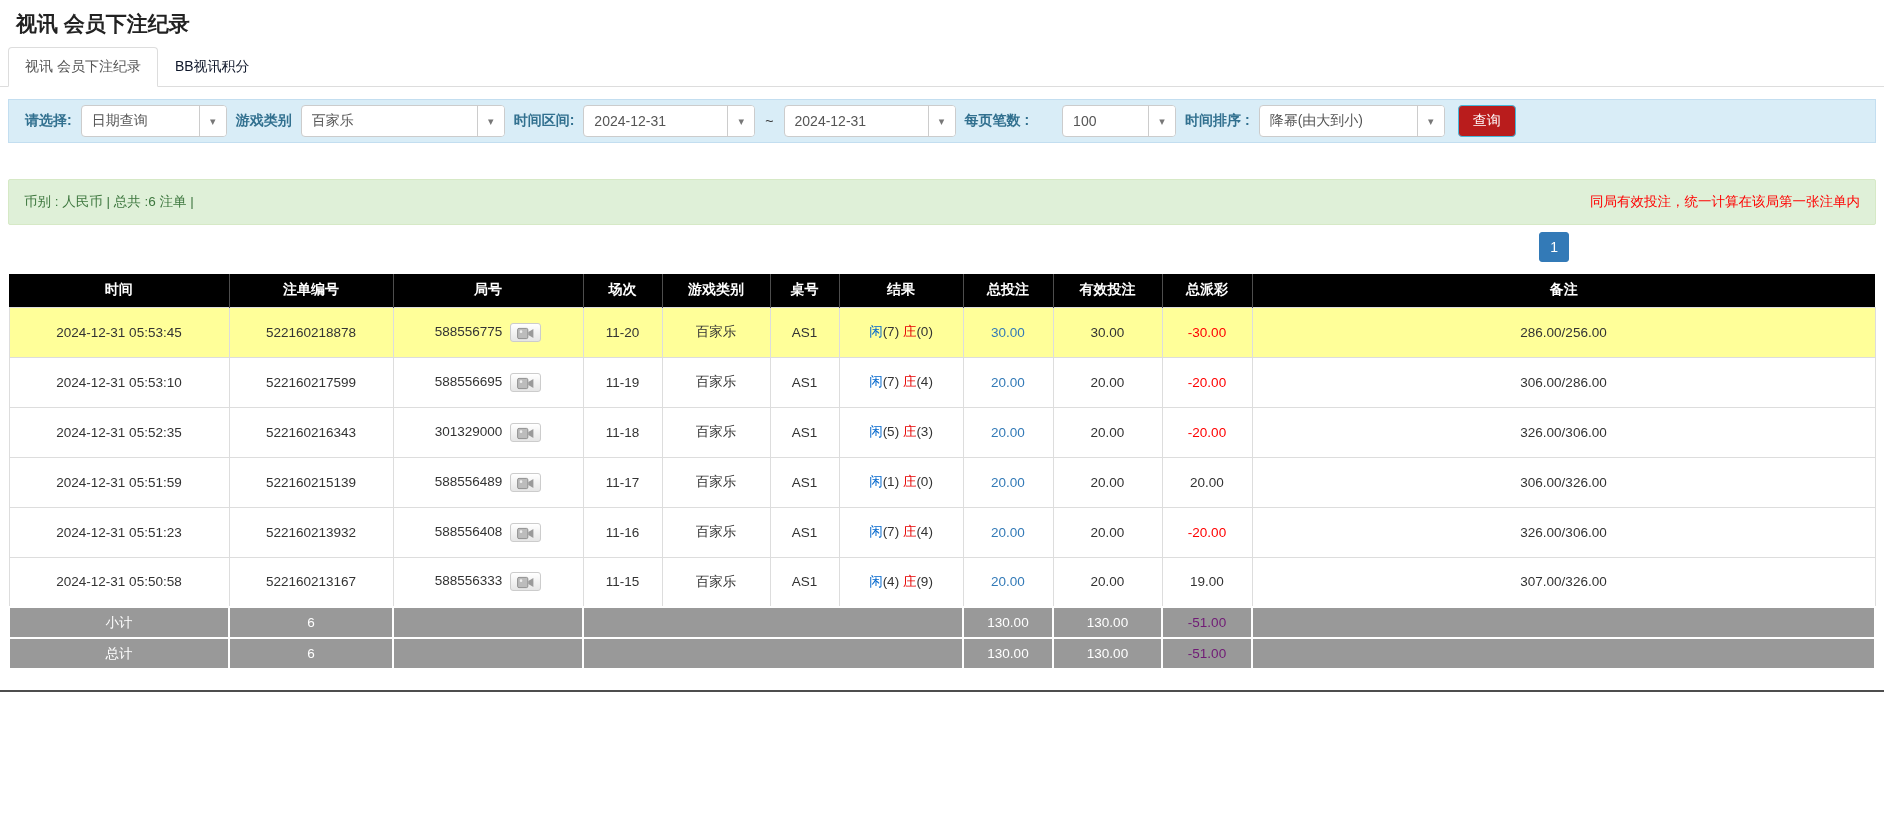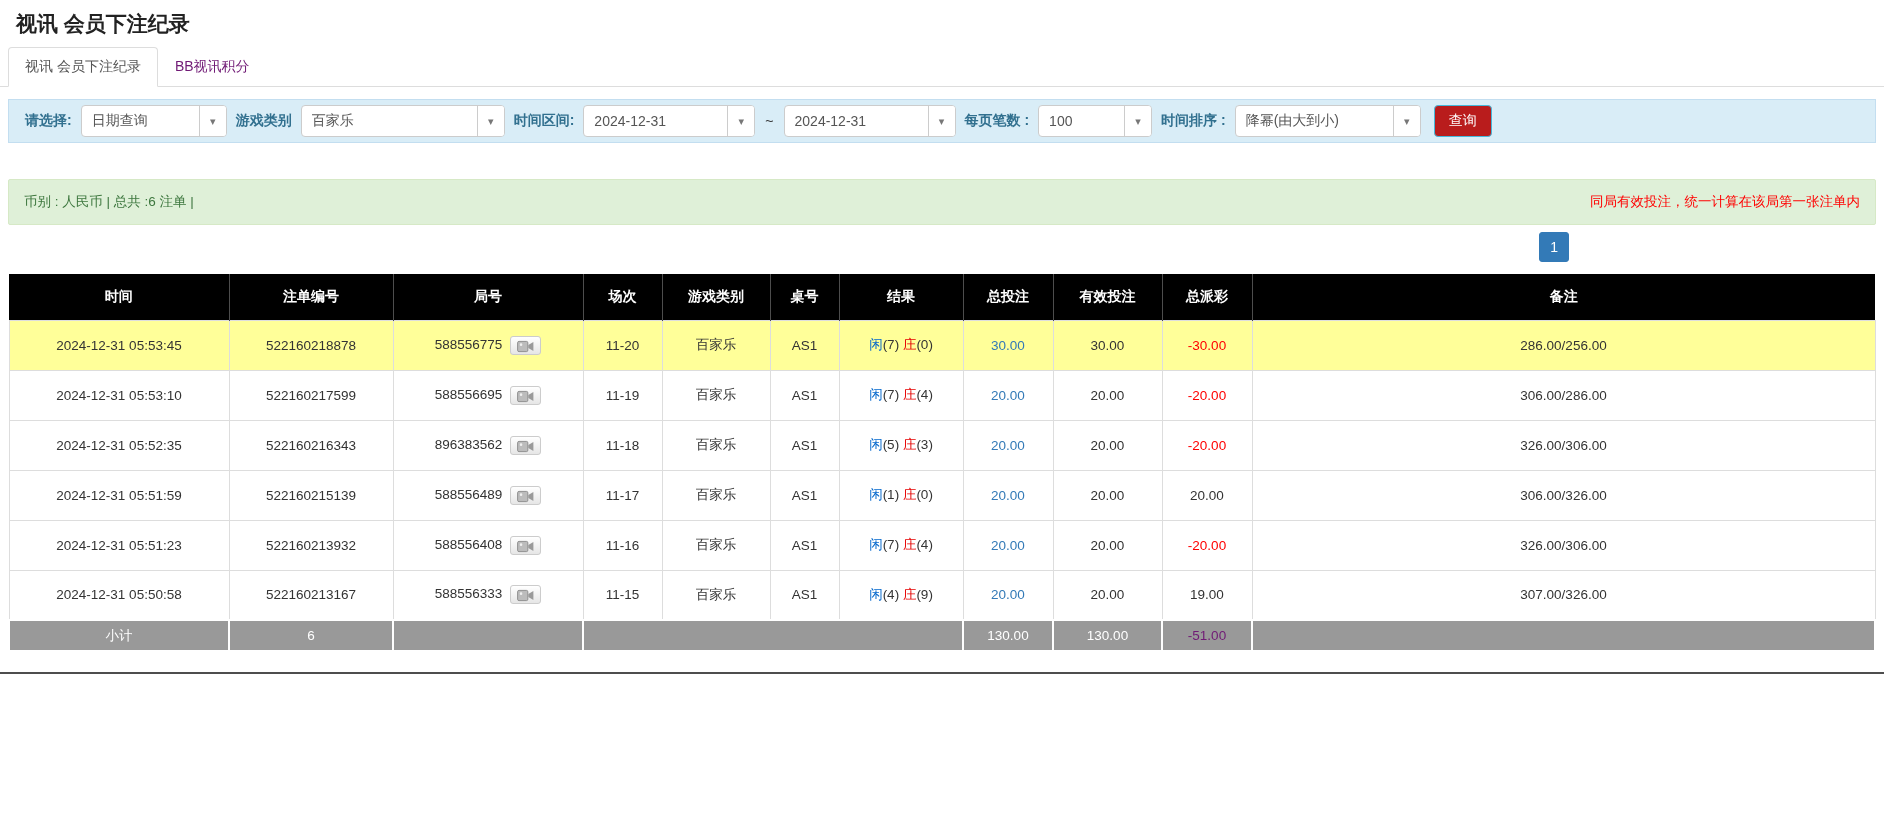--- a/index.html
+++ b/index.html
@@ -5,39 +5,39 @@
   * { box-sizing: border-box; }
   html,body { margin:0; padding:0; background:#fff; }
   body { font-family:"Liberation Sans","DejaVu Sans",sans-serif; color:#333; }
   .page { width:1884px; min-height:832px; background:#fff; overflow:hidden; }
 
   .page-title { font-size:21px; font-weight:600; color:#222; margin:0; padding:10px 0 9px 16px; }
 
   .tabs { display:flex; align-items:flex-end; border-bottom:1px solid #ddd; padding-left:8px; }
   .tab { font-size:14px; padding:10px 16px; cursor:pointer; border:1px solid transparent; margin-bottom:-1px; white-space:nowrap; }
   .tab.active { background:#fff; border-color:#ddd #ddd #fff #ddd; border-radius:4px 4px 0 0; color:#555; }
-  .tab.inactive { color:#701a75; }
+  .tab.inactive { color:#0f172a; }
 
   .filter-bar { margin:12px 8px 0; background:#d9edf7; border:1px solid #c3def0; padding:5px 16px; display:flex; align-items:center; gap:9px; height:44px; font-size:14px; }
   .flabel { font-weight:bold; color:#31708f; white-space:nowrap; }
   .control { background:#fff; border:1px solid #ccc; border-radius:4px; height:32px; display:flex; align-items:stretch; overflow:hidden; flex:none;gap:46px; }
   .control .val { flex:1; display:flex; align-items:center; padding:0 10px; color:#555; white-space:nowrap; overflow:hidden; }
   .control .caret { width:27px; border-left:1px solid #ccc; display:flex; align-items:center; justify-content:center; color:#777; font-size:11px; background:#fff; cursor:pointer; }
-  .w-query { width:146px; } .w-game { width:204px; } .w-date { width:172px; } .w-size { width:114px; } .w-sort { width:186px; }
+  .w-query { width:146px; } .w-game { width:204px; } .w-date { width:172px; } .w-size { width:114px;margin-left:24px; } .w-sort { width:186px; }
   .tilde { color:#333; padding:0 1px; }
   .query-btn { height:32px; padding:0 14px; background:#b91c1c; border:1px solid #46b8da; color:#fff; font-size:14px; border-radius:4px; cursor:pointer; margin-left:4px; flex:none; }
 
   .info-bar { margin:36px 8px 0; background:#dff0d8; border:1px solid #d6e9c6; border-radius:2px; padding:13px 15px; display:flex; justify-content:space-between; align-items:center; font-size:13.5px; color:#3c763d; }
   .notice { color:#f00; }
 
   .pagination { display:flex; justify-content:flex-end; margin:7px 315px 0 8px; }
   .page-btn { min-width:27px; height:30px; background:#337ab7; border:1px solid #337ab7; color:#fff; font-size:14px; display:flex; align-items:center; justify-content:center; border-radius:3px; cursor:pointer; padding:0 10px; }
 
   .data-table { width:1868px; margin:12px 8px 0; border-collapse:collapse; table-layout:fixed; font-size:13.5px; }
-  .data-table th { background:#000; color:#fff; font-weight:bold; height:46px; border-right:1px solid #4d4d4d; font-size:14px; text-align:center; }
+  .data-table th { background:#000; color:#fff; font-weight:bold; height:33px; border-right:1px solid #4d4d4d; font-size:14px; text-align:center; }
   .data-table th:last-child { border-right:none; }
   .data-table tbody td { border:1px solid #ddd; height:50px; text-align:center; background:#fff; color:#333; }
   tr.highlight td { background:#ffff99 !important; }
   .blue-link { color:#337ab7; cursor:pointer; }
   .player { color:#0066cc; }
   .banker { color:#e60000; }
   .data-table td.neg { color:#f00; }
   .video-btn { margin-left:8px; padding:3px 6px 1px; border:1px solid #ccc; border-radius:3px; background:linear-gradient(#fff,#e6e6e6); cursor:pointer; vertical-align:middle; line-height:0; }
   tr.footer-row td { background:#999; color:#fff; border:2px solid #fff; height:31px; }
   tr.footer-row td.neg { color:#701a75; }
@@ -151,21 +151,21 @@
           <td>AS1</td>
           <td><span class="player">闲</span><span>(7) </span><span class="banker">庄</span><span>(4)</span></td>
           <td><span class="blue-link">20.00</span></td>
           <td>20.00</td>
           <td class="neg">-20.00</td>
           <td>306.00/286.00</td>
         </tr>
         <tr>
           <td>2024-12-31 05:52:35</td>
           <td>522160216343</td>
-          <td><span>896383562</span><button class="video-btn"><svg width="17" height="13" viewBox="0 0 18 14">
+          <td><span>301329000</span><button class="video-btn"><svg width="17" height="13" viewBox="0 0 18 14">
                 <rect x="0.5" y="1.5" width="11" height="11" rx="1.5" fill="#bcbcbc" stroke="#8a8a8a"></rect>
                 <path d="M12 5.5 L17.5 2.2 V11.8 L12 8.5 Z" fill="#9a9a9a"></path>
                 <circle cx="4.2" cy="5" r="1.4" fill="#efefef"></circle>
               </svg></button></td>
           <td>11-18</td>
           <td>百家乐</td>
           <td>AS1</td>
           <td><span class="player">闲</span><span>(5) </span><span class="banker">庄</span><span>(3)</span></td>
           <td><span class="blue-link">20.00</span></td>
           <td>20.00</td>
@@ -226,18 +226,28 @@
         <tr class="footer-row">
           <td>小计</td>
           <td>6</td>
           <td></td>
           <td colspan="4"></td>
           <td>130.00</td>
           <td>130.00</td>
           <td class="neg">-51.00</td>
           <td></td>
         </tr>
+        <tr class="footer-row">
+          <td>总计</td>
+          <td>6</td>
+          <td></td>
+          <td colspan="4"></td>
+          <td>130.00</td>
+          <td>130.00</td>
+          <td class="neg">-51.00</td>
+          <td></td>
+        </tr>
       </tbody>
   </table>
 
   <div class="bottom-rule"></div>
 
 </div>
 
 </body></html>

